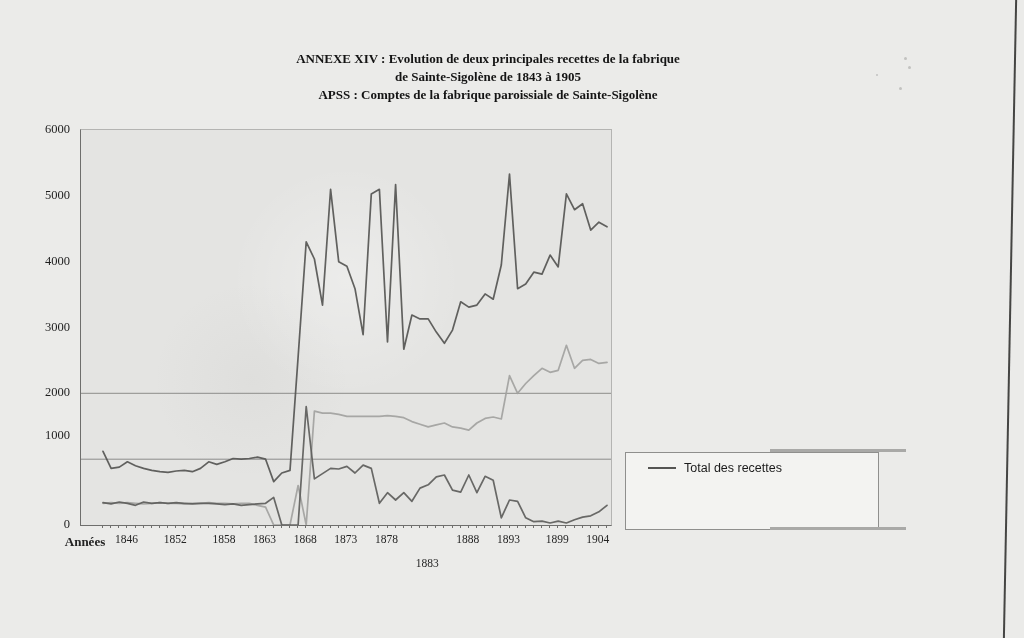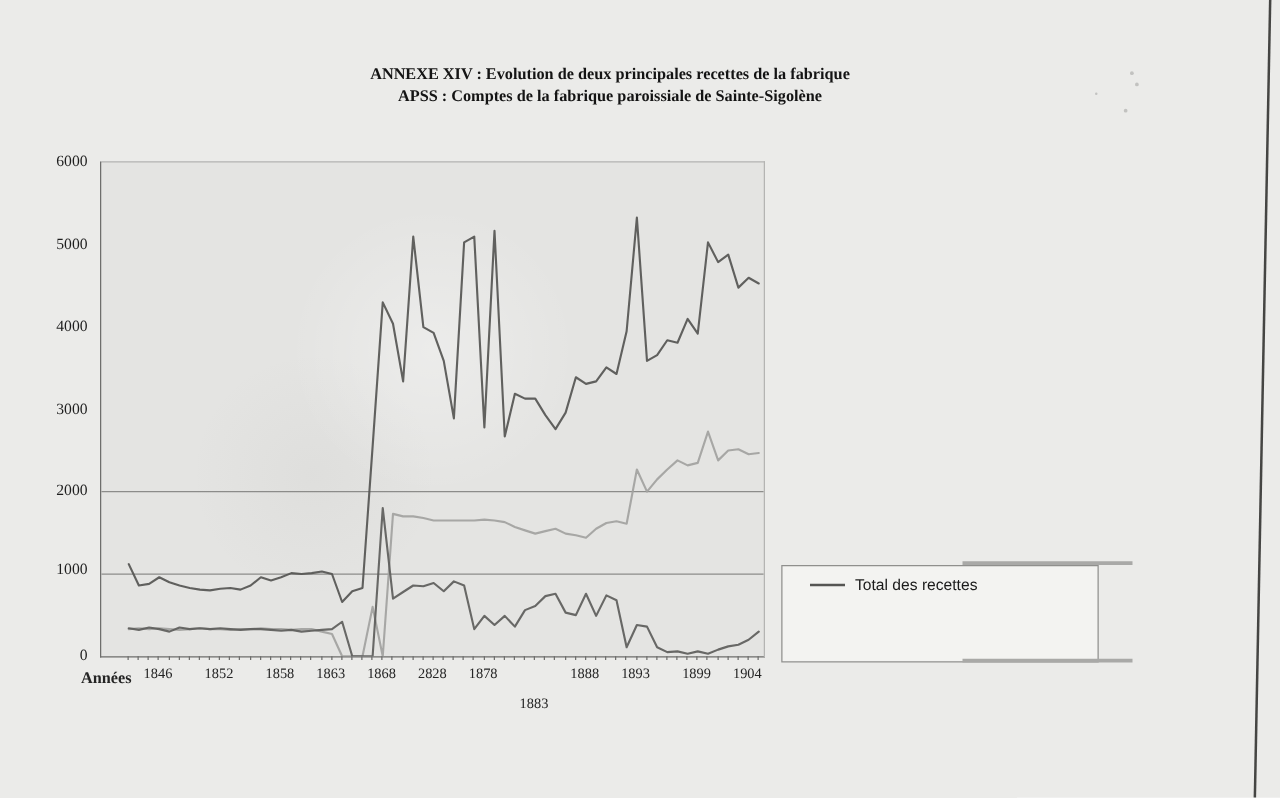--- a/index.html
+++ b/index.html
@@ -37,51 +37,52 @@
   .speck{position:absolute;width:3px;height:3px;border-radius:50%;background:#c2c2c0;}
   .s1{left:904px;top:57px;} .s2{left:908px;top:66px;} .s3{left:899px;top:87px;} .s4{left:876px;top:74px;width:2px;height:2px;}
 </style>
 </head>
 <body>
 
 <div class="scan-page">
 
   <div class="title-block">
     <div class="title-line">ANNEXE XIV : Evolution de deux principales recettes de la fabrique</div>
+    <div class="title-line">de Sainte-Sigolène de 1843 à 1905</div>
     <div class="title-line">APSS : Comptes de la fabrique paroissiale de Sainte-Sigolène</div>
   </div>
 
   <div class="y-axis-title">montant en francs</div>
 
   <div class="plot-area">
     <svg id="chart-svg" width="530" height="395" viewBox="0 0 530 395">
         <line x1="0" x2="530" y1="329.2" y2="329.2" stroke="#8c8c8a" stroke-width="1"></line>
         <line x1="0" x2="530" y1="263.3" y2="263.3" stroke="#8c8c8a" stroke-width="1"></line>
         <polyline points="22.0,373.3 30.1,372.6 38.3,373.3 46.4,372.6 54.5,373.3 62.6,373.9 70.8,373.3 78.9,372.6 87.0,373.3 95.2,373.3 103.3,373.9 111.4,373.3 119.5,373.3 127.7,372.6 135.8,373.3 143.9,373.3 152.1,373.9 160.2,373.3 168.3,373.3 176.5,375.3 184.6,377.2 192.7,395.0 200.8,395.0 209.0,395.0 217.1,355.5 225.2,395.0 233.4,281.1 241.5,283.1 249.6,283.1 257.7,284.4 265.9,286.4 274.0,286.4 282.1,286.4 290.3,286.4 298.4,286.4 306.5,285.7 314.6,286.4 322.8,287.7 330.9,291.6 339.0,294.3 347.2,296.9 355.3,294.9 363.4,293.0 371.5,296.9 379.7,298.2 387.8,300.2 395.9,293.0 404.1,288.4 412.2,287.0 420.3,289.0 428.5,245.6 436.6,263.3 444.7,253.5 452.8,245.6 461.0,238.3 469.1,242.3 477.2,240.3 485.4,215.3 493.5,238.3 501.6,230.4 509.7,229.4 517.9,233.4 526.0,232.4" fill="none" stroke="#a2a2a0" stroke-width="1.7" stroke-linejoin="round" stroke-linecap="round" opacity="0.92"></polyline>
         <polyline points="22.0,372.6 30.1,373.9 38.3,372.0 46.4,373.3 54.5,375.3 62.6,372.0 70.8,373.3 78.9,372.6 87.0,373.3 95.2,372.6 103.3,373.3 111.4,373.9 119.5,373.3 127.7,373.3 135.8,373.9 143.9,374.6 152.1,373.9 160.2,375.3 168.3,374.6 176.5,373.9 184.6,373.3 192.7,367.4 200.8,395.0 209.0,395.0 217.1,395.0 225.2,276.5 233.4,348.9 241.5,343.6 249.6,338.4 257.7,339.0 265.9,336.4 274.0,343.0 282.1,335.1 290.3,338.4 298.4,373.3 306.5,362.7 314.6,370.0 322.8,362.7 330.9,371.3 339.0,358.1 347.2,354.8 355.3,346.9 363.4,345.0 371.5,360.1 379.7,362.1 387.8,345.0 395.9,362.7 404.1,346.3 412.2,350.2 420.3,387.8 428.5,370.0 436.6,371.3 444.7,387.8 452.8,391.7 461.0,391.1 469.1,393.0 477.2,391.1 485.4,393.0 493.5,389.7 501.6,387.1 509.7,385.8 517.9,381.8 526.0,375.3" fill="none" stroke="#5d5d5b" stroke-width="1.7" stroke-linejoin="round" stroke-linecap="round" opacity="0.92"></polyline>
         <polyline points="22.0,321.3 30.1,338.4 38.3,337.1 46.4,331.8 54.5,335.8 62.6,338.4 70.8,340.4 78.9,341.7 87.0,342.3 95.2,341.0 103.3,340.4 111.4,341.7 119.5,338.4 127.7,331.8 135.8,334.4 143.9,331.8 152.1,328.5 160.2,329.2 168.3,328.5 176.5,327.2 184.6,329.2 192.7,351.6 200.8,343.0 209.0,340.4 217.1,227.1 225.2,111.9 233.4,129.0 241.5,175.1 249.6,59.3 257.7,131.7 265.9,136.3 274.0,158.7 282.1,204.7 290.3,63.9 298.4,59.3 306.5,212.0 314.6,54.6 322.8,219.2 330.9,185.0 339.0,188.9 347.2,188.9 355.3,202.1 363.4,213.3 371.5,200.1 379.7,171.8 387.8,177.1 395.9,175.1 404.1,163.9 412.2,169.2 420.3,135.0 428.5,44.1 436.6,158.7 444.7,154.1 452.8,142.2 461.0,144.2 469.1,125.1 477.2,136.9 485.4,63.9 493.5,79.7 501.6,73.7 509.7,100.1 517.9,92.2 526.0,96.8" fill="none" stroke="#555553" stroke-width="1.7" stroke-linejoin="round" stroke-linecap="round" opacity="0.92"></polyline>
       </svg>
   </div>
 
   <div id="y-tick-labels">
       <div class="ytick" style="top: 517px;">0</div>
-      <div class="ytick" style="top: 448px;">1000</div>
+      <div class="ytick" style="top: 428px;">1000</div>
       <div class="ytick" style="top: 385.333px;">2000</div>
       <div class="ytick" style="top: 319.5px;">3000</div>
       <div class="ytick" style="top: 253.667px;">4000</div>
       <div class="ytick" style="top: 187.833px;">5000</div>
       <div class="ytick" style="top: 122px;">6000</div>
     </div>
   <div id="x-tick-labels">
       <div class="xtick" style="left: 104.387px;">1846</div>
       <div class="xtick" style="left: 153.161px;">1852</div>
       <div class="xtick" style="left: 201.935px;">1858</div>
       <div class="xtick" style="left: 242.581px;">1863</div>
       <div class="xtick" style="left: 283.226px;">1868</div>
-      <div class="xtick" style="left: 323.871px;">2828</div>
+      <div class="xtick" style="left: 323.871px;">1873</div>
       <div class="xtick" style="left: 364.516px;">1878</div>
       <div class="xtick" style="left: 405.161px; margin-top: 24px;">1883</div>
       <div class="xtick" style="left: 445.806px;">1888</div>
       <div class="xtick" style="left: 486.452px;">1893</div>
       <div class="xtick" style="left: 535.226px;">1899</div>
       <div class="xtick" style="left: 575.871px;">1904</div>
     </div>
   <div id="x-year-ticks">
       <div class="year-tick" style="left: 102px;"></div>
       <div class="year-tick" style="left: 110.1px;"></div>

